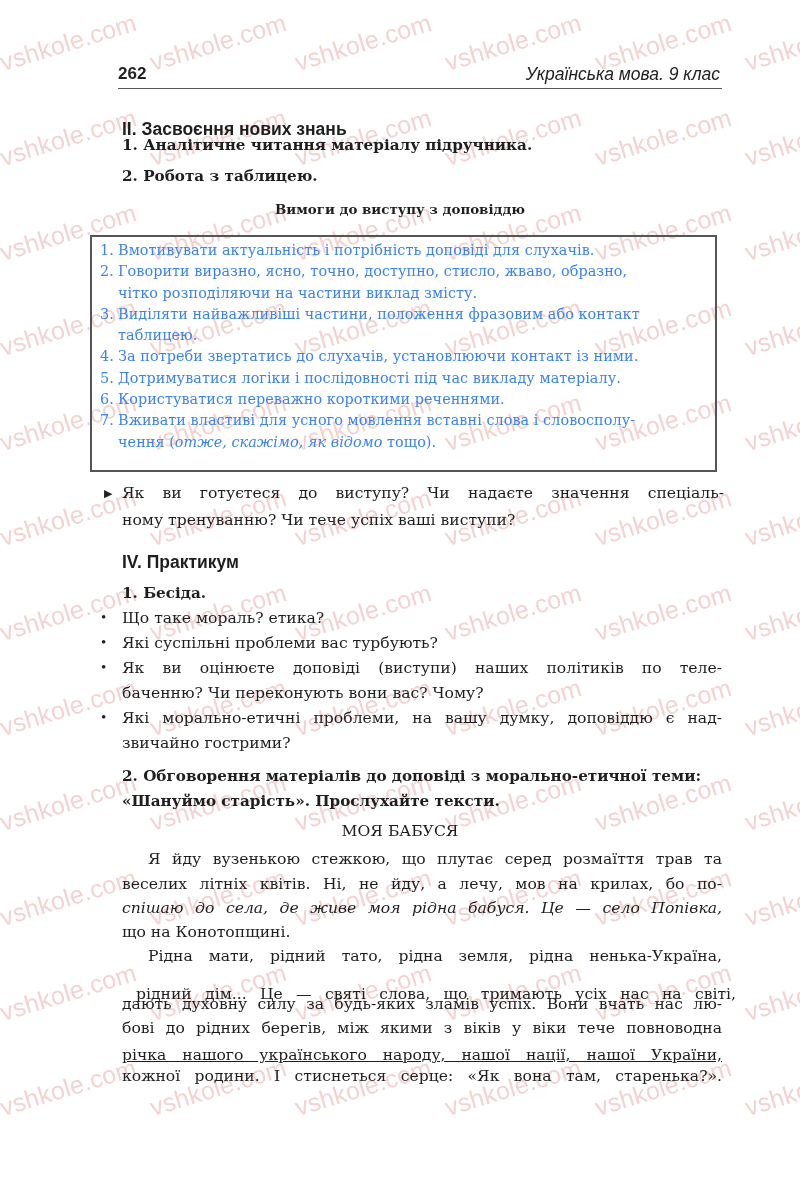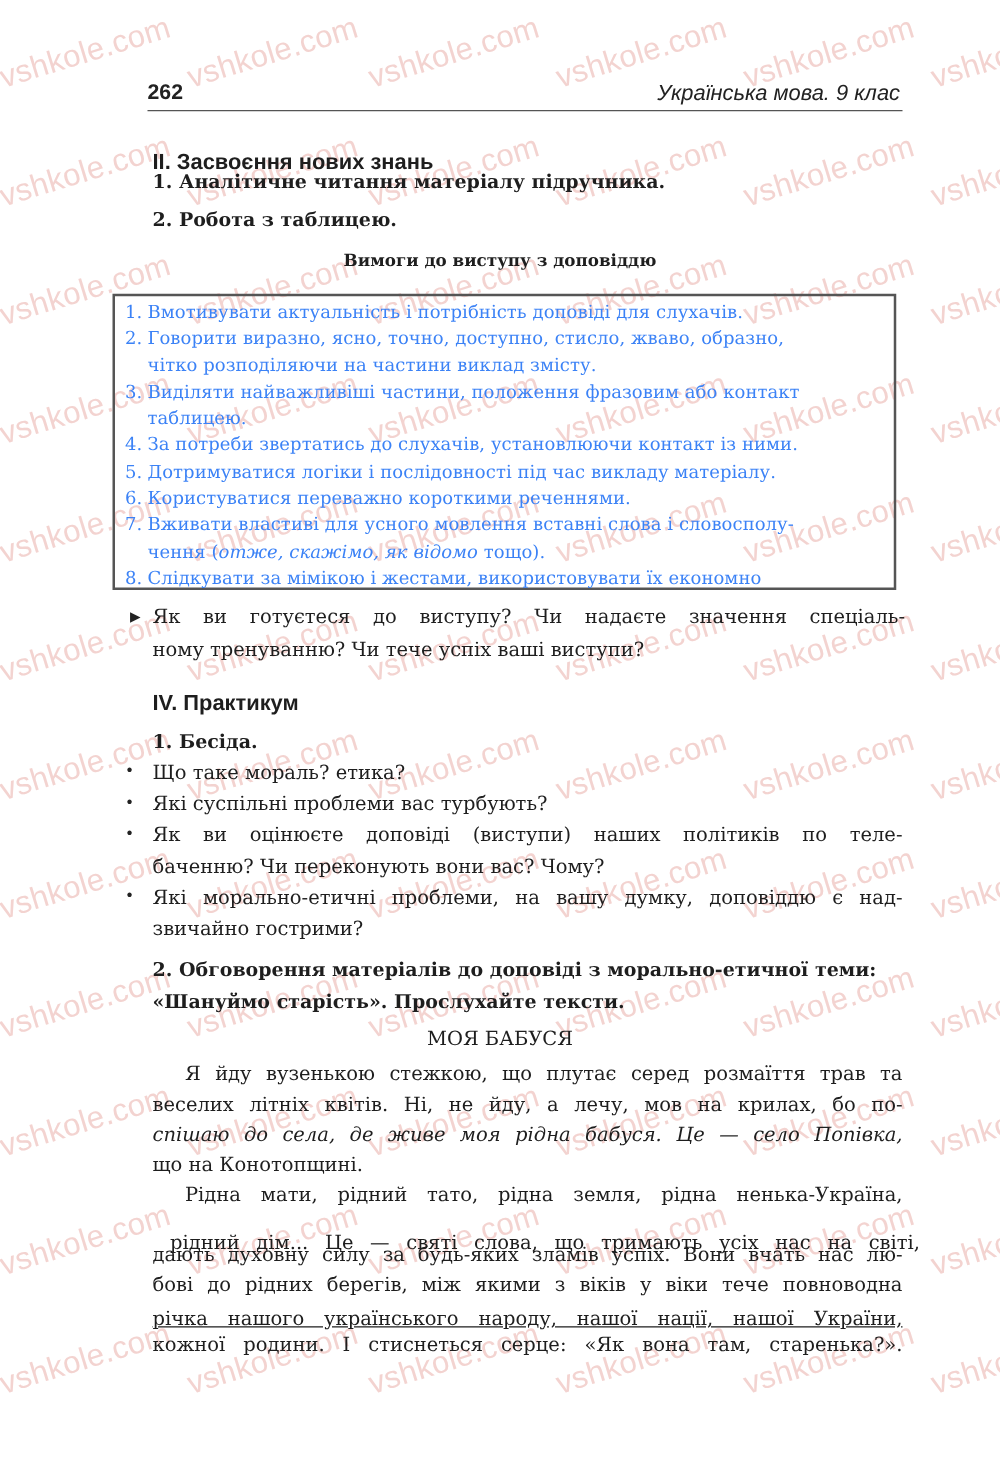--- a/index.html
+++ b/index.html
@@ -160,23 +160,20 @@
     <div class="req-line">
       <span class="num">5.</span><span>Дотримуватися логіки і послідовності під час викладу матеріалу.</span>
     </div>
     <div class="req-line">
       <span class="num">6.</span><span>Користуватися переважно короткими реченнями.</span>
     </div>
     <div class="req-line">
       <span class="num">7.</span><span>Вживати властиві для усного мовлення вставні слова і словосполу-</span>
     </div>
     <div class="req-line cont"><span>чення (</span><i>отже, скажімо, як відомо</i><span> тощо).</span></div>
-    <div class="req-line">
-      <span class="num">8.</span><span>Слідкувати за мімікою і жестами, використовувати їх економно</span>
-    </div>
   </div>
 
   <div class="question">
     <span class="arrow">▶</span>
     <div class="tline" style="left: 18px; top: 0px; width: 602px; text-align: justify; text-align-last: justify; white-space: normal;">Як ви готуєтеся до виступу? Чи надаєте значення спеціаль-</div>
     <div class="tline" style="left: 18px; top: 27px; width: 602px;">ному тренуванню? Чи тече успіх ваші виступи?</div>
   </div>
 
   <div class="sans-h" style="top:552px;">IV. Практикум</div>
   <div class="bold-line" style="top:584px;">1. Бесіда.</div>

